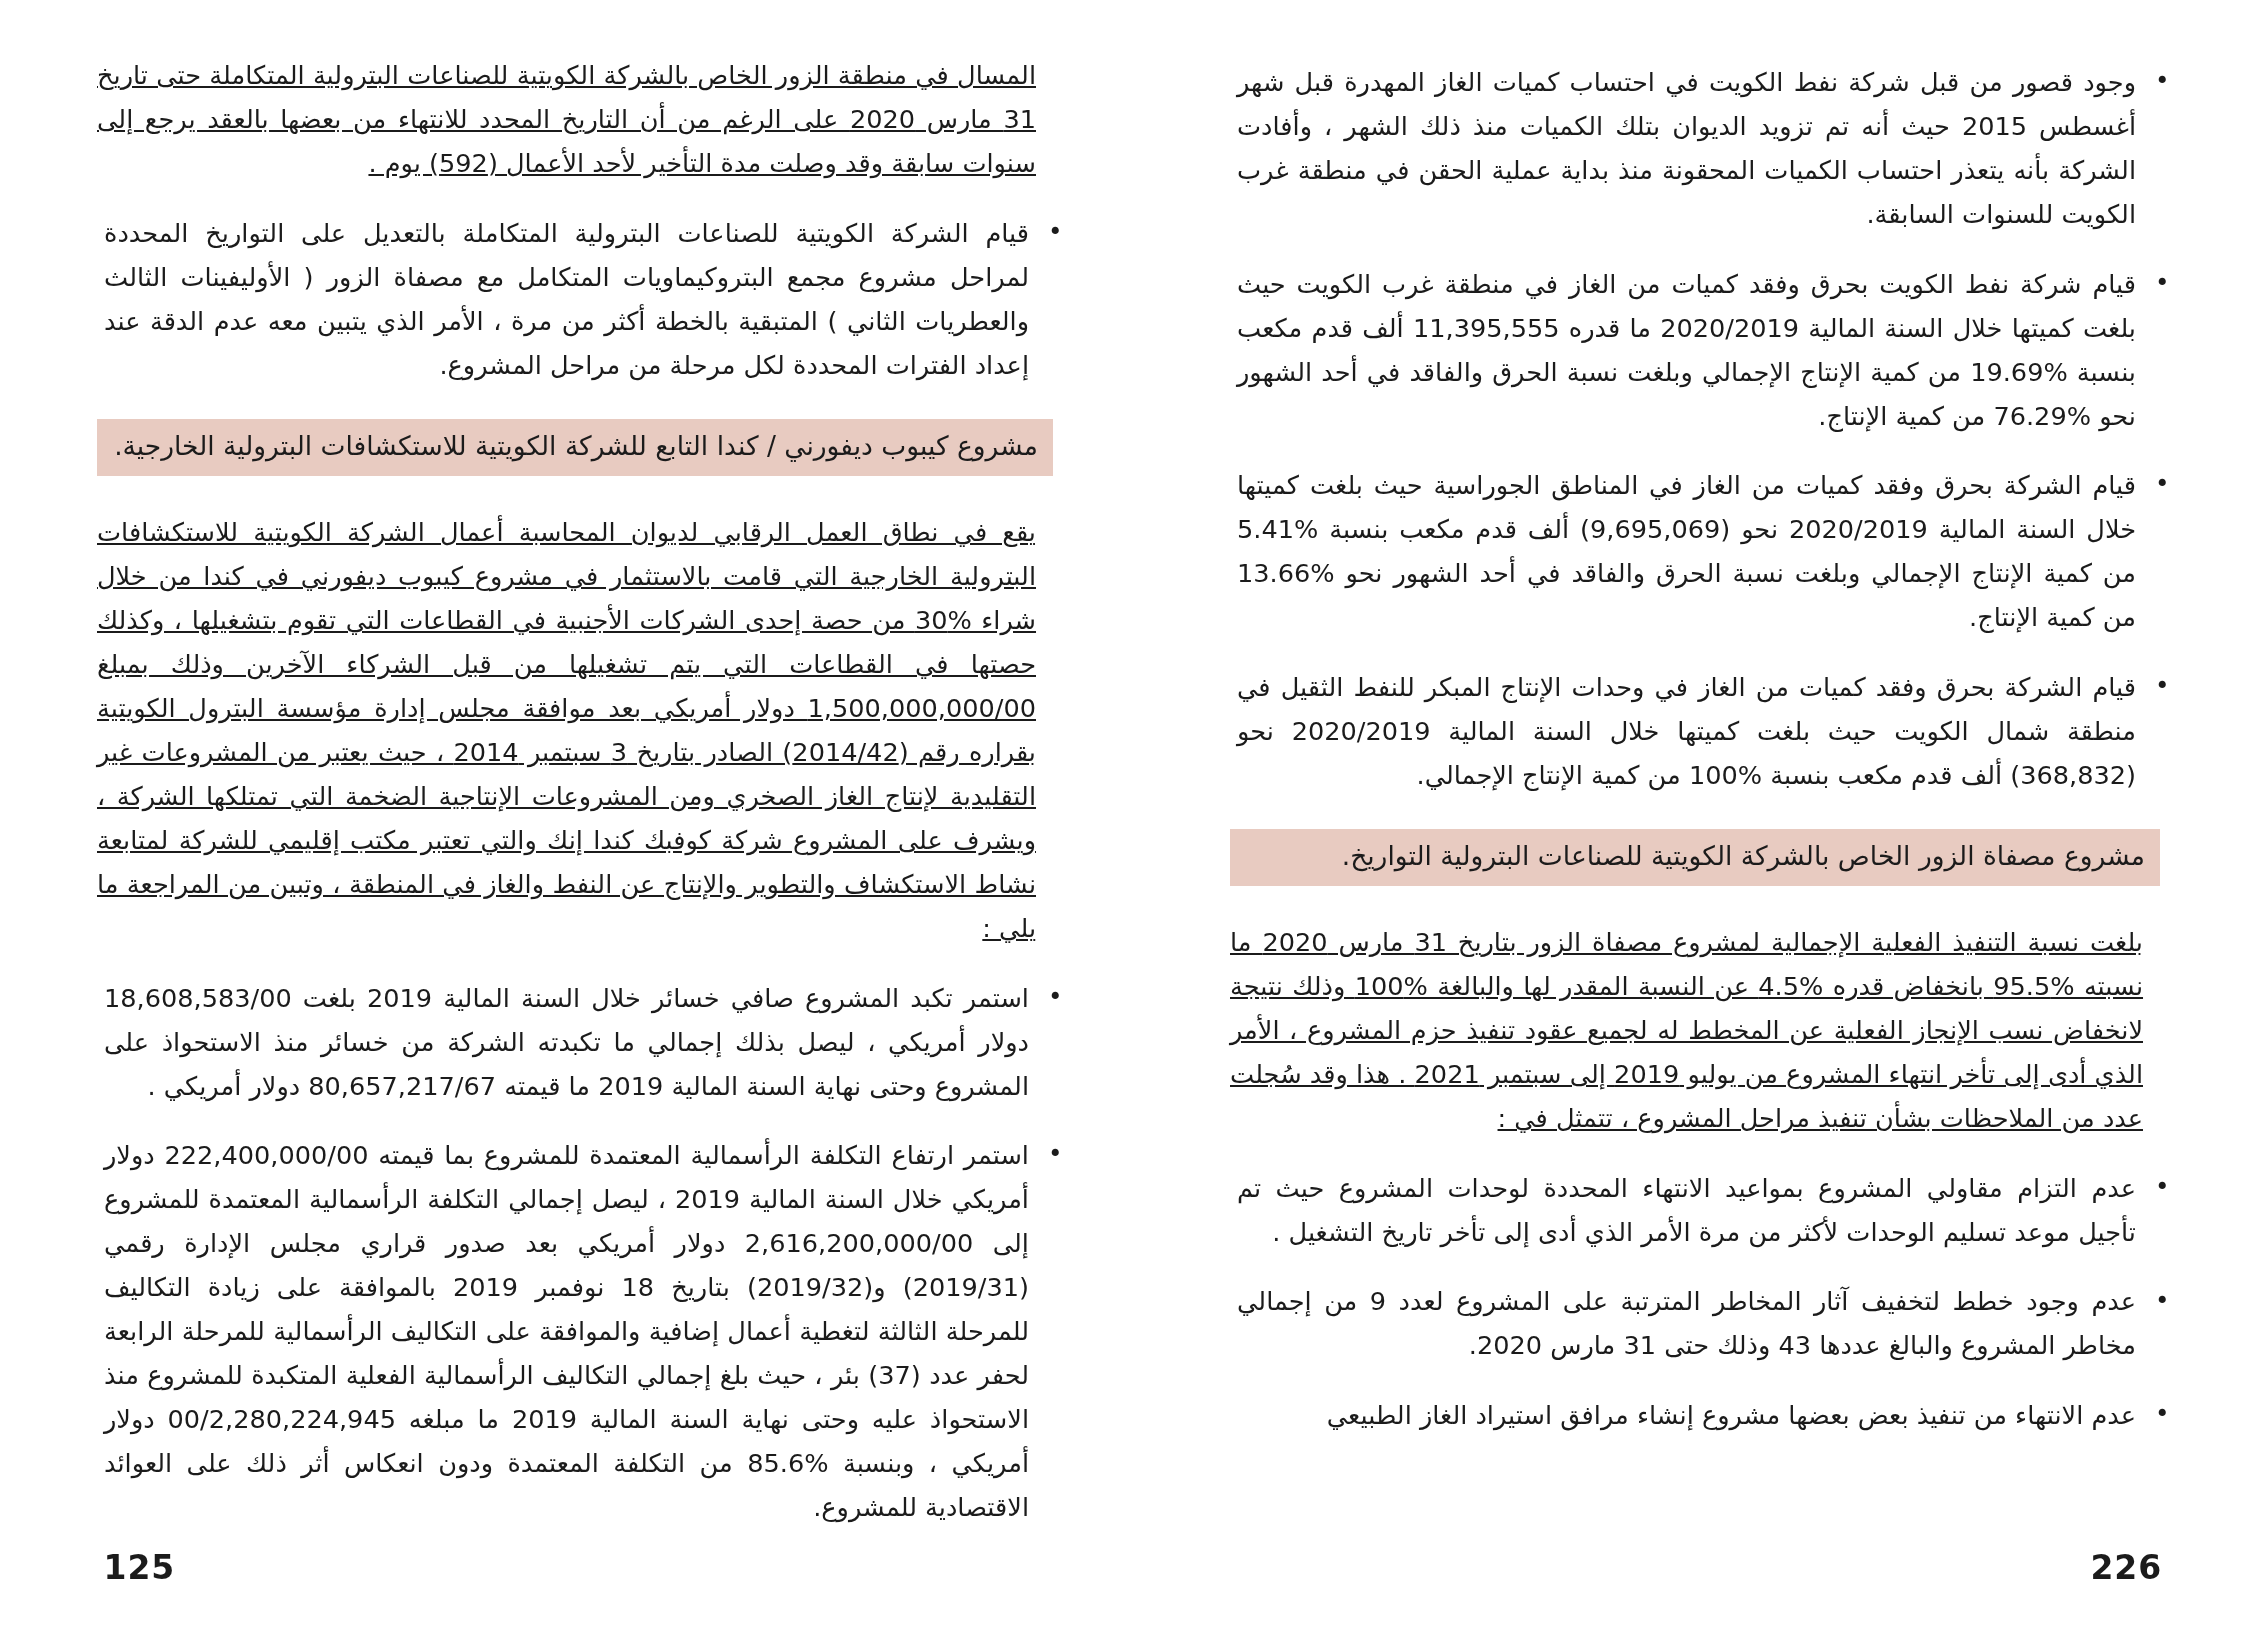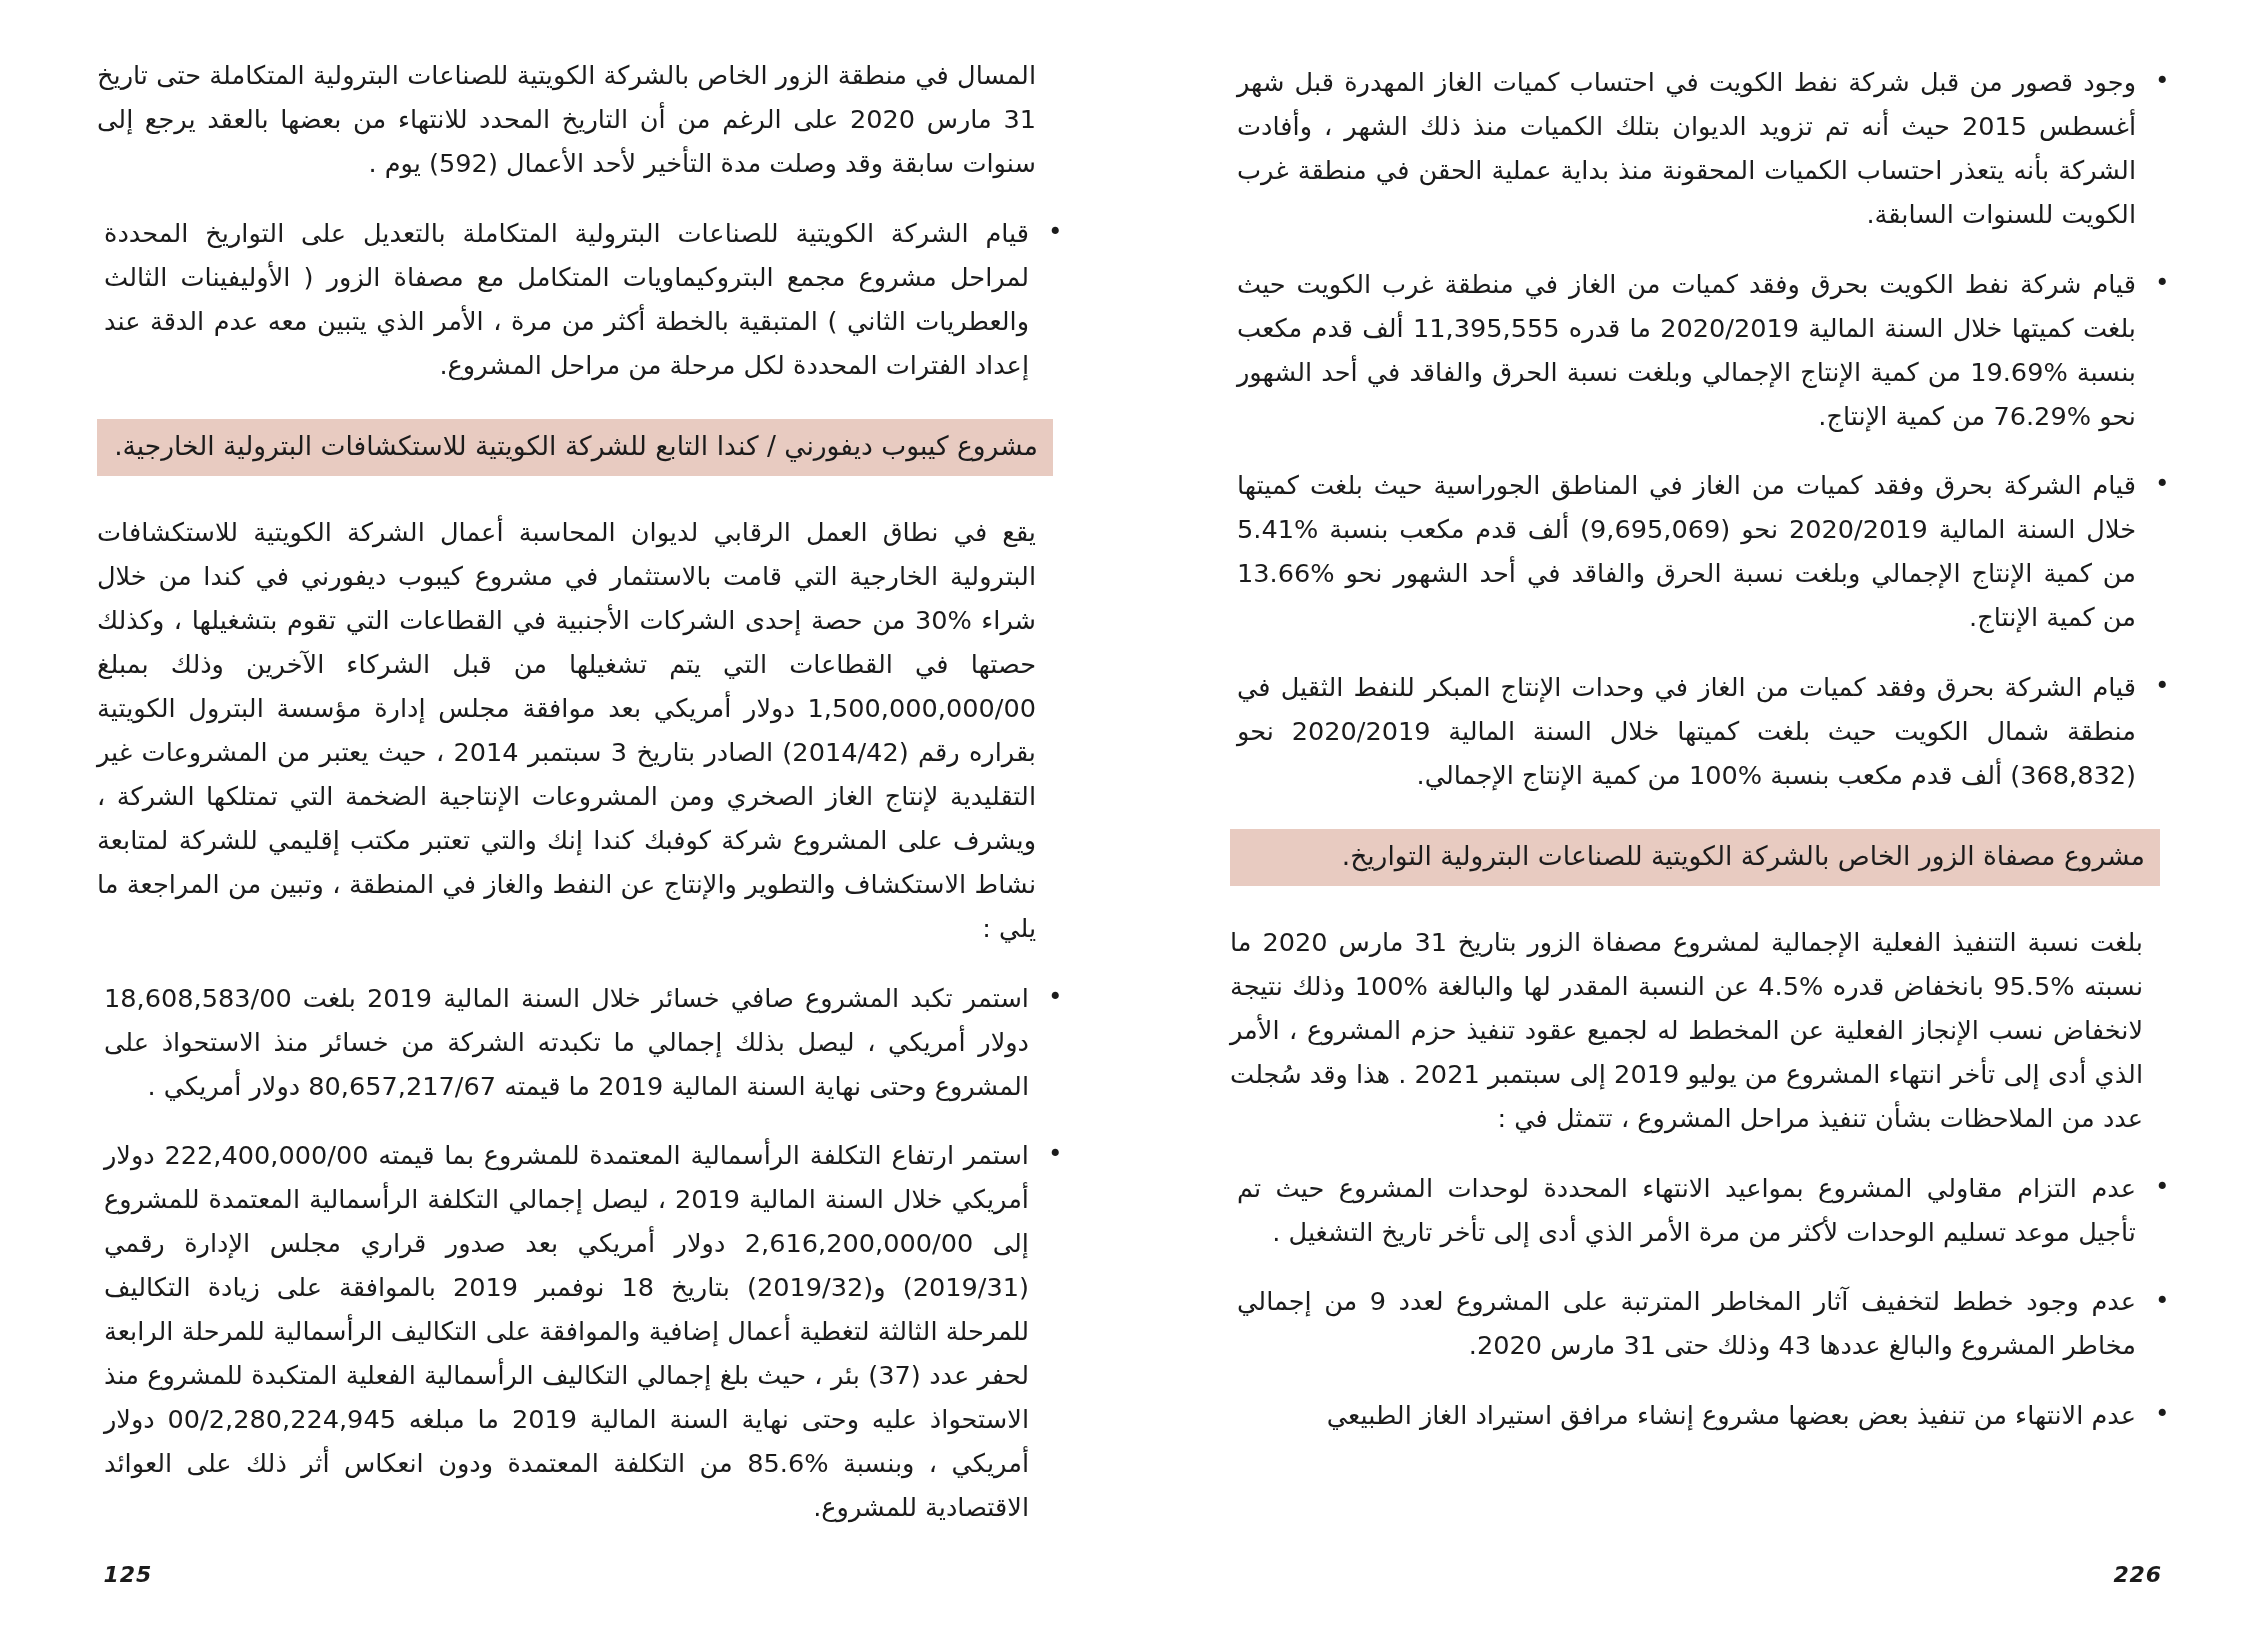--- a/index.html
+++ b/index.html
@@ -9,39 +9,38 @@
     background:var(--paper); color:var(--ink);
     font-family:"DejaVu Sans", sans-serif;
   }
   .page{ position:absolute; top:0; bottom:0; direction:rtl; }
   .page-right{ left:1230px; width:913px; }
   .page-left { left:97px;  width:939px; }
   .content{
     padding-top:53px; text-align:justify; text-justify:inter-word;
     font-size:25.6px; line-height:44px;
   }
-  .para{ margin:0 0 25.6px 0; }
+  .para{ margin:0 0 25.6px 0;text-decoration:underline; }
   .bullet{ position:relative; margin:0 0 25.6px 0; }
   .bullet .btext{ margin:7px; }
   .bullet .dot{
     position:absolute; right:-26.5px; top:-0.9px;
     font-size:24.6px; line-height:44px;
   }
   .section-header{
     background:var(--accent);
     font-size:26.5px; font-weight:normal; line-height:1.6;
     text-align:right;
     margin:32px -17px 34px 0;
     padding:6.6px 15px 8.5px 9.5px;
   }
   .page-number{
     position:absolute; bottom:59px;
-    font-weight:bold; font-size:22px; letter-spacing:0.9px;
+    font-weight:bold; font-size:33px; letter-spacing:0.9px;
     direction:ltr;
-    font-style:italic;
   }
   .page-left  .page-number{ left:6.6px; }
   .page-right .page-number{ right:-19px; }
 </style>
 </head>
 <body>
 
 <div class="page page-right" dir="rtl">
   <div class="content">
 

